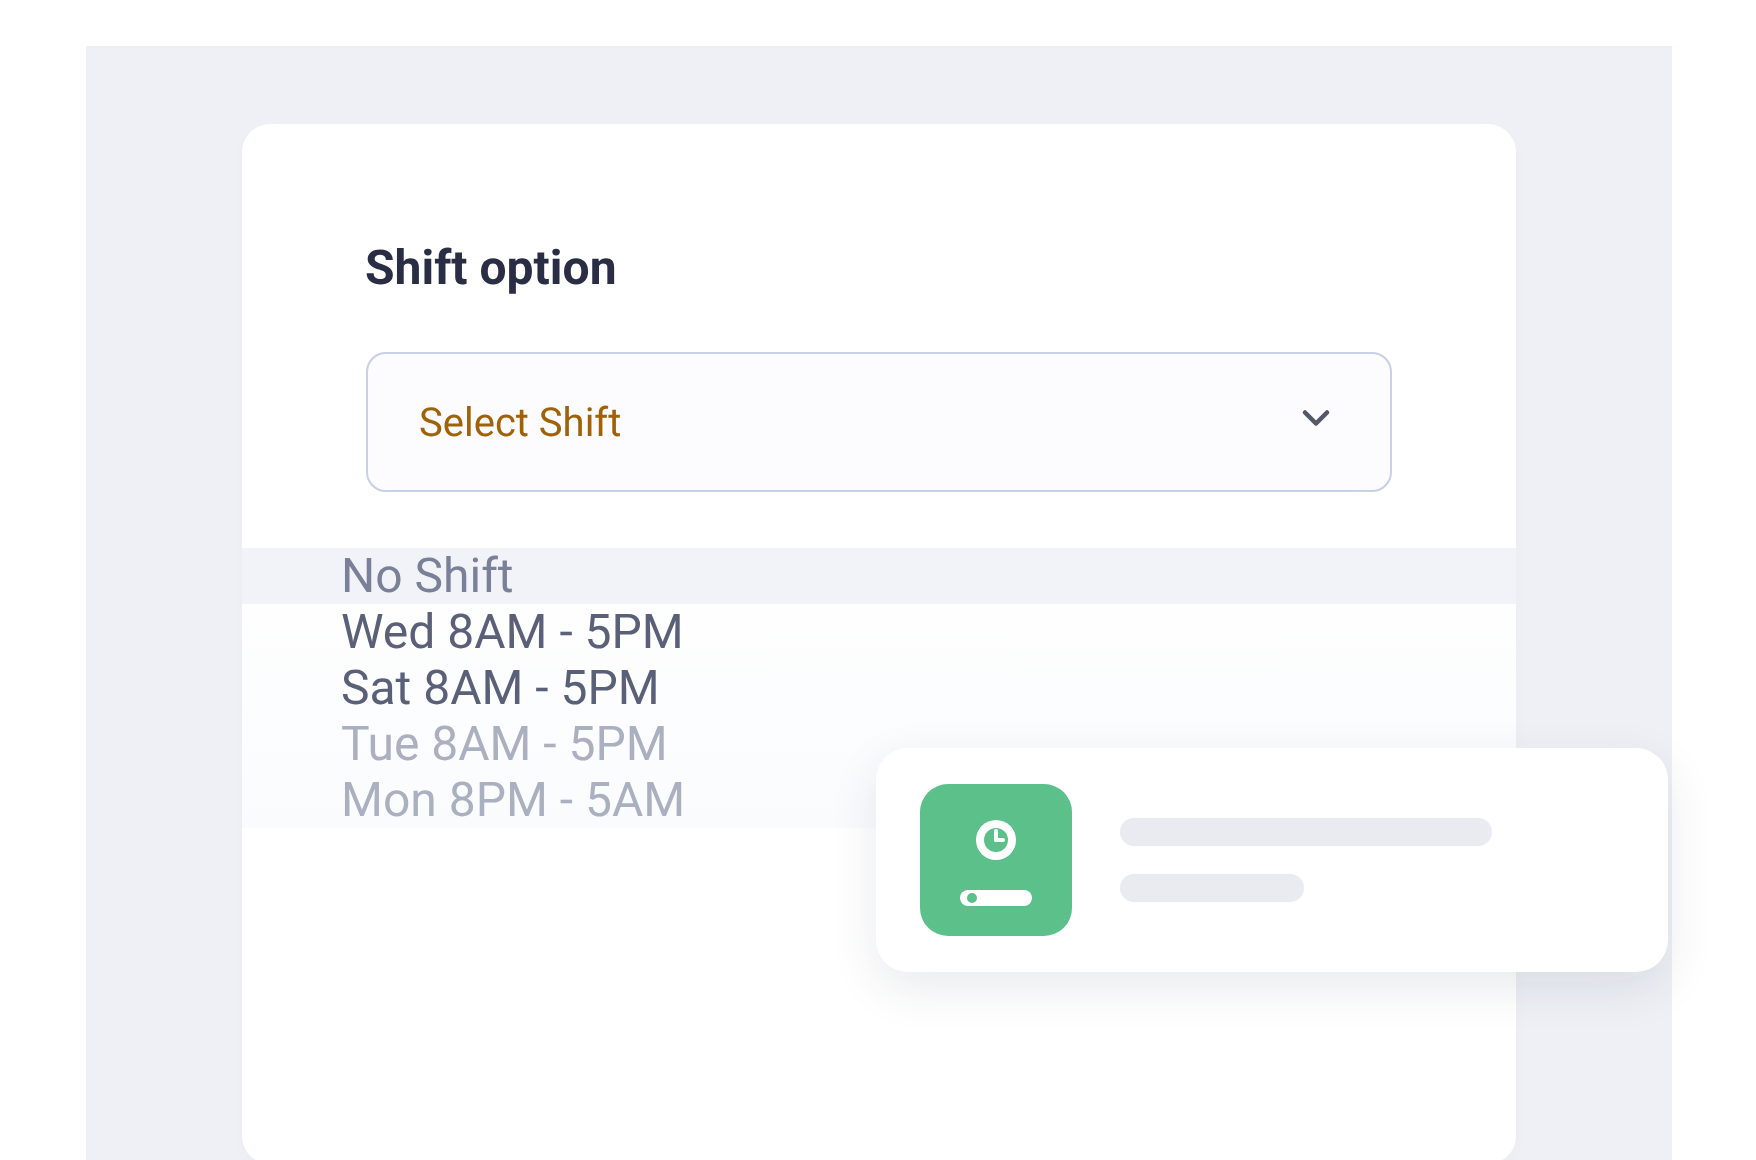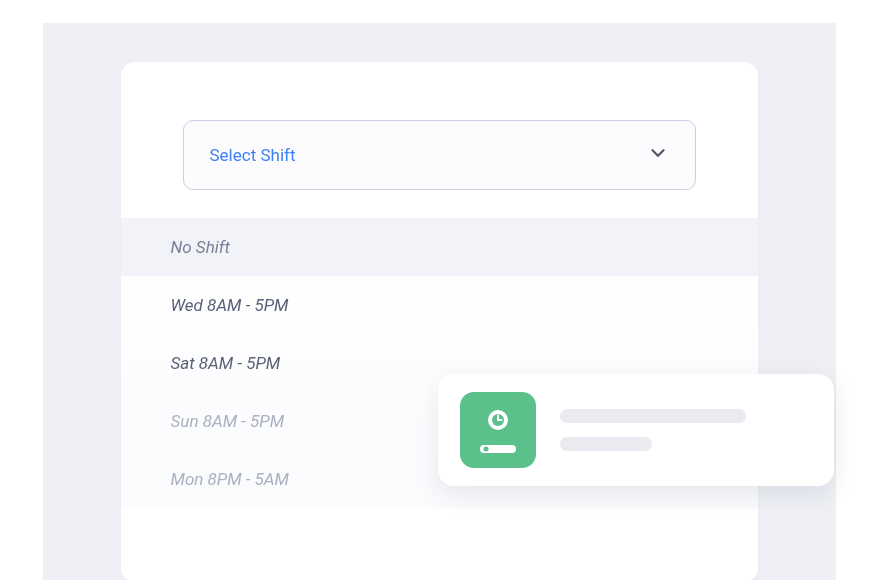--- a/index.html
+++ b/index.html
@@ -49,40 +49,39 @@
       padding: 21px 26px;
       display: flex;
       justify-content: space-between;
       align-items: center;
       cursor: pointer;
       background: #fcfcfe;
       margin-bottom: 28px;
     }
     
     .select-placeholder {
-      color: #3b82f6;
-      font-size: 17px;
+      color: #a16207;
+      font-size: 20px;
     }
     
     .chevron {
       color: #525868;
     }
     
     .dropdown-list {
       background: linear-gradient(180deg, #ffffff 0%, #fafbfd 100%);
       margin: 0 -62px;
       padding: 0 0 0 0;
     }
     
     .dropdown-item {
-      padding: 19px 50px;
+      padding: 0 50px;
       color: #5a6078;
-      font-size: 17px;
+      font-size: 24px;
       cursor: pointer;
-      font-style: italic;
     }
     
     .dropdown-item.highlighted {
       background: #f1f3f8;
       color: #7a8098;
     }
     
     .dropdown-item.faded {
       color: #aab0c0;
     }
@@ -137,35 +136,36 @@
     
     .clock-svg {
       display: block;
     }
   </style>
 </head>
 <body>
 
 <div class="outer-container">
   <div class="card">
+    <h2 class="heading">Shift option</h2>
 
     <div class="select-box">
       <span class="select-placeholder">Select Shift</span>
       <span class="chevron">
         <svg width="22" height="22" viewBox="0 0 24 24" fill="none" stroke="currentColor" stroke-width="2.5" stroke-linecap="round" stroke-linejoin="round">
           <polyline points="6 9 12 15 18 9"></polyline>
         </svg>
       </span>
     </div>
 
     <div class="dropdown-list">
       <div class="dropdown-item highlighted">No Shift</div>
       <div class="dropdown-item">Wed 8AM - 5PM</div>
       <div class="dropdown-item">Sat 8AM - 5PM</div>
-      <div class="dropdown-item faded">Sun 8AM - 5PM</div>
+      <div class="dropdown-item faded">Tue 8AM - 5PM</div>
       <div class="dropdown-item faded">Mon 8PM - 5AM</div>
     </div>
 
     <div class="info-popup">
       <div class="popup-icon">
         <svg class="clock-svg" width="32" height="32" viewBox="0 0 32 32">
           <circle cx="16" cy="13" r="10" fill="#ffffff"></circle>
           <circle cx="16" cy="13" r="6" fill="#5bc08a"></circle>
           <line x1="16" y1="13" x2="16" y2="8.5" stroke="#ffffff" stroke-width="2" stroke-linecap="round"></line>
           <line x1="16" y1="13" x2="19.5" y2="13" stroke="#ffffff" stroke-width="2" stroke-linecap="round"></line>

